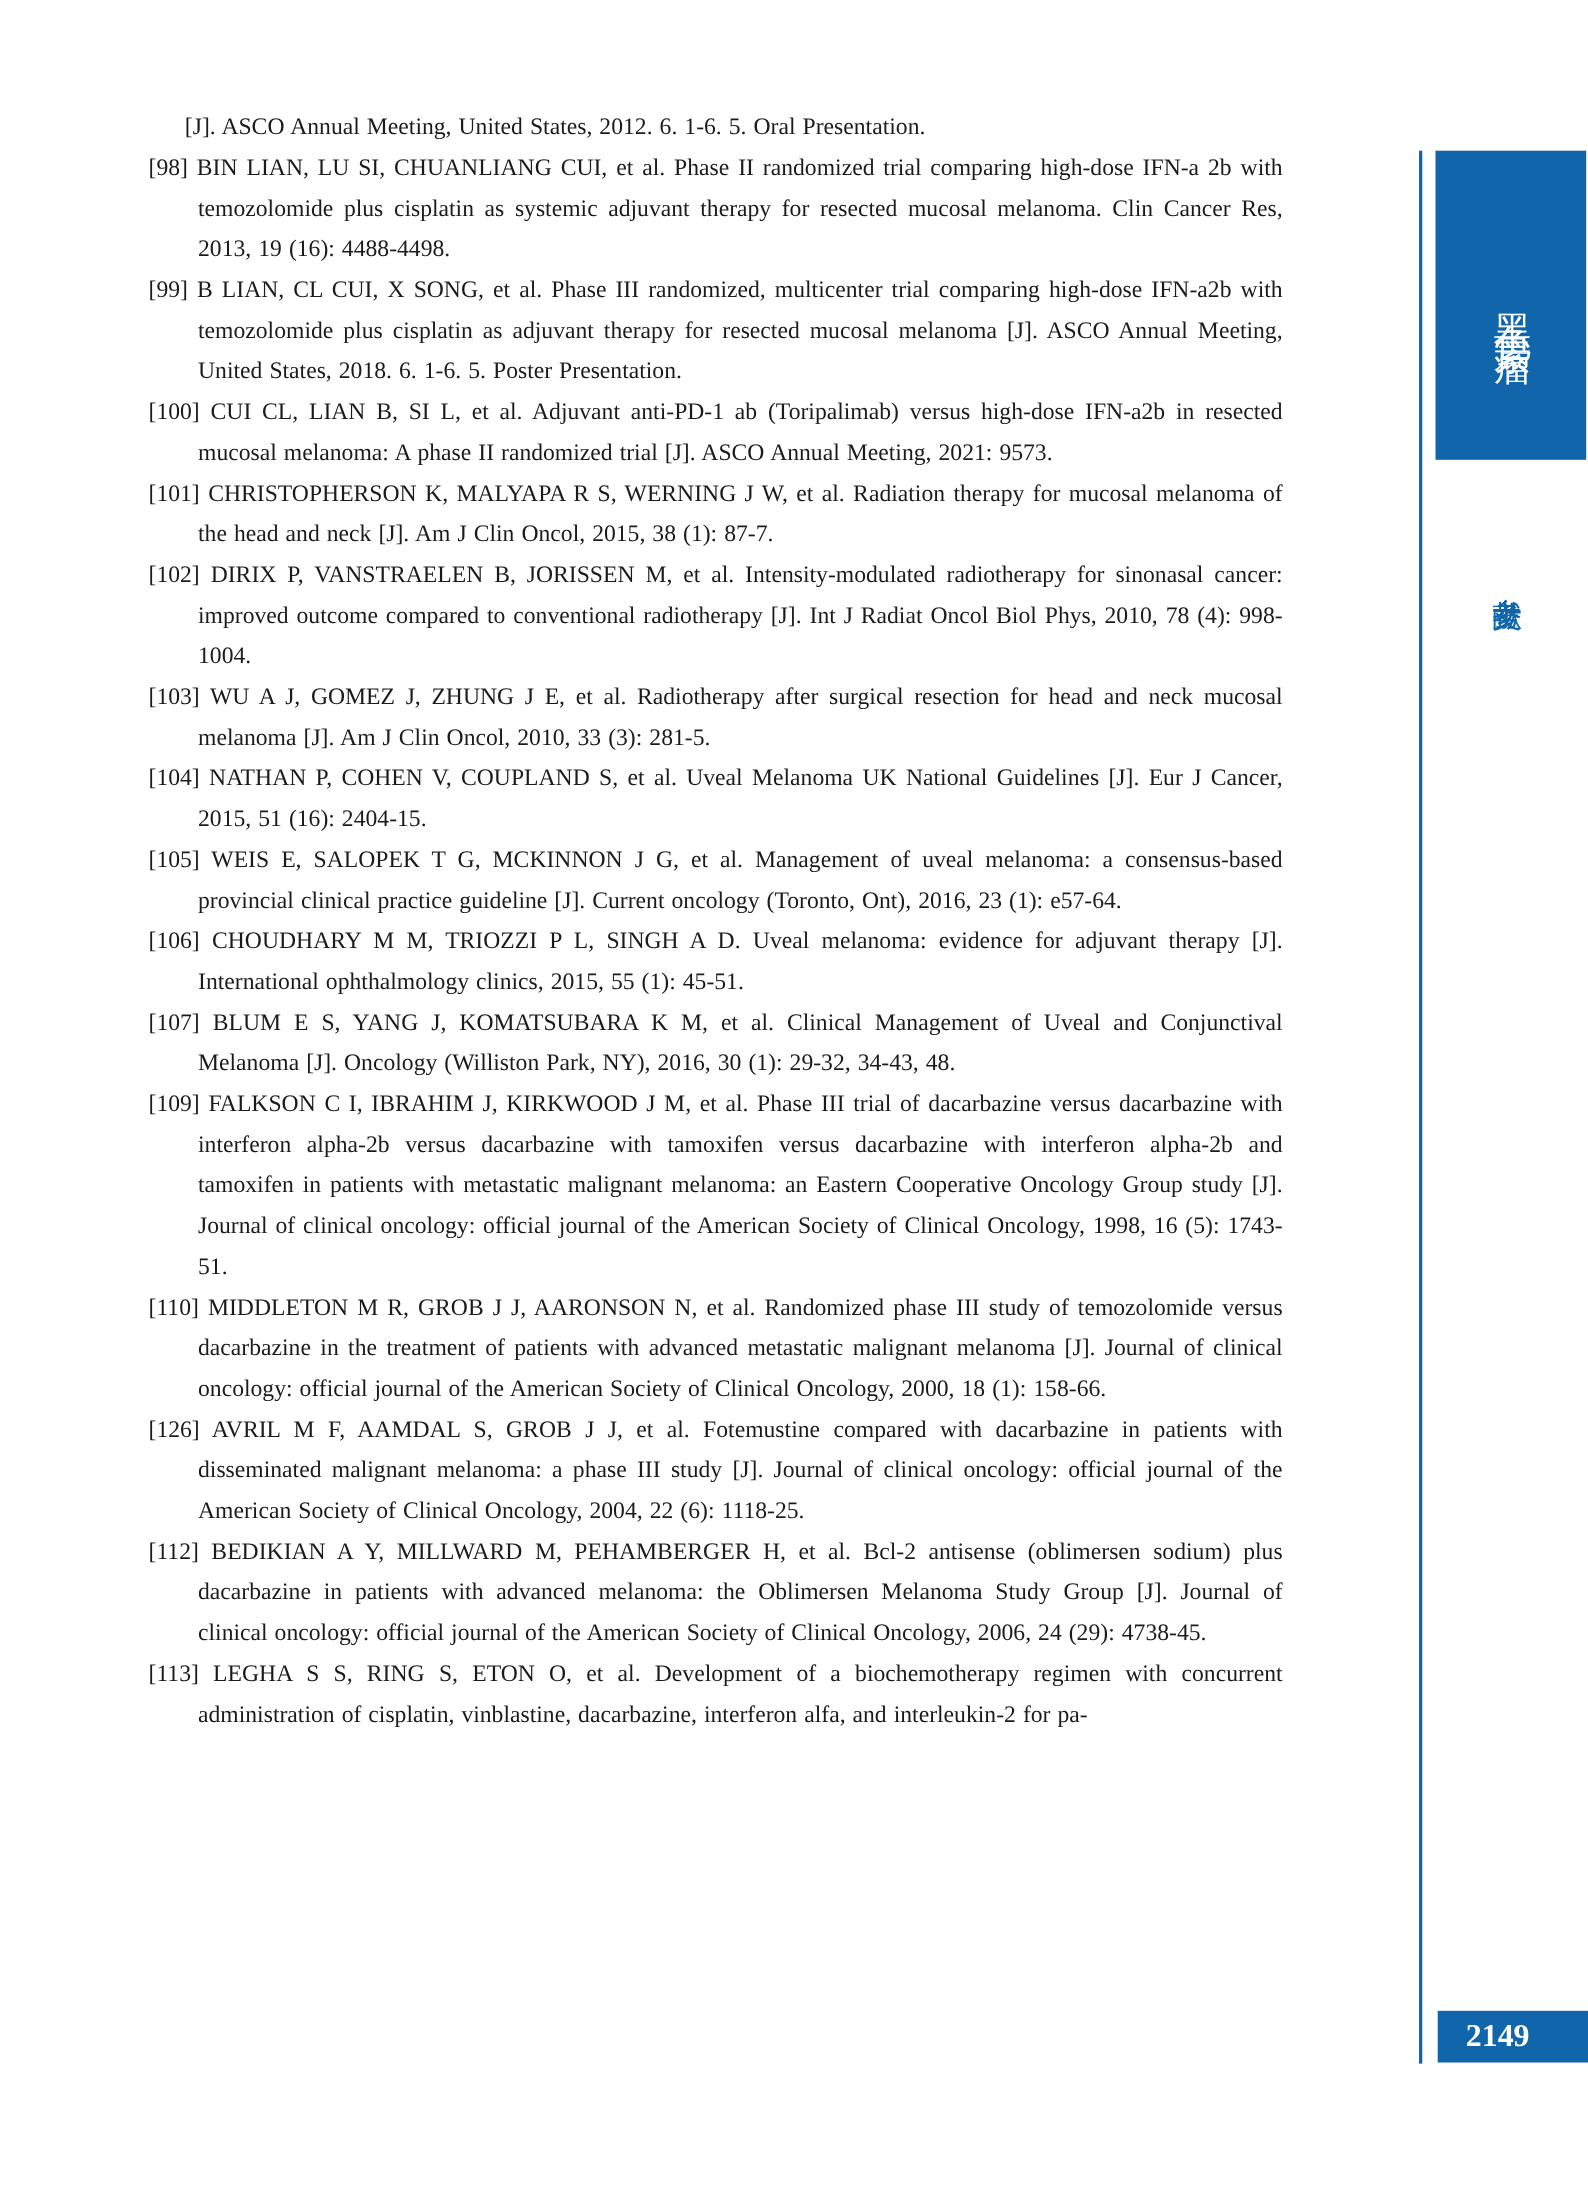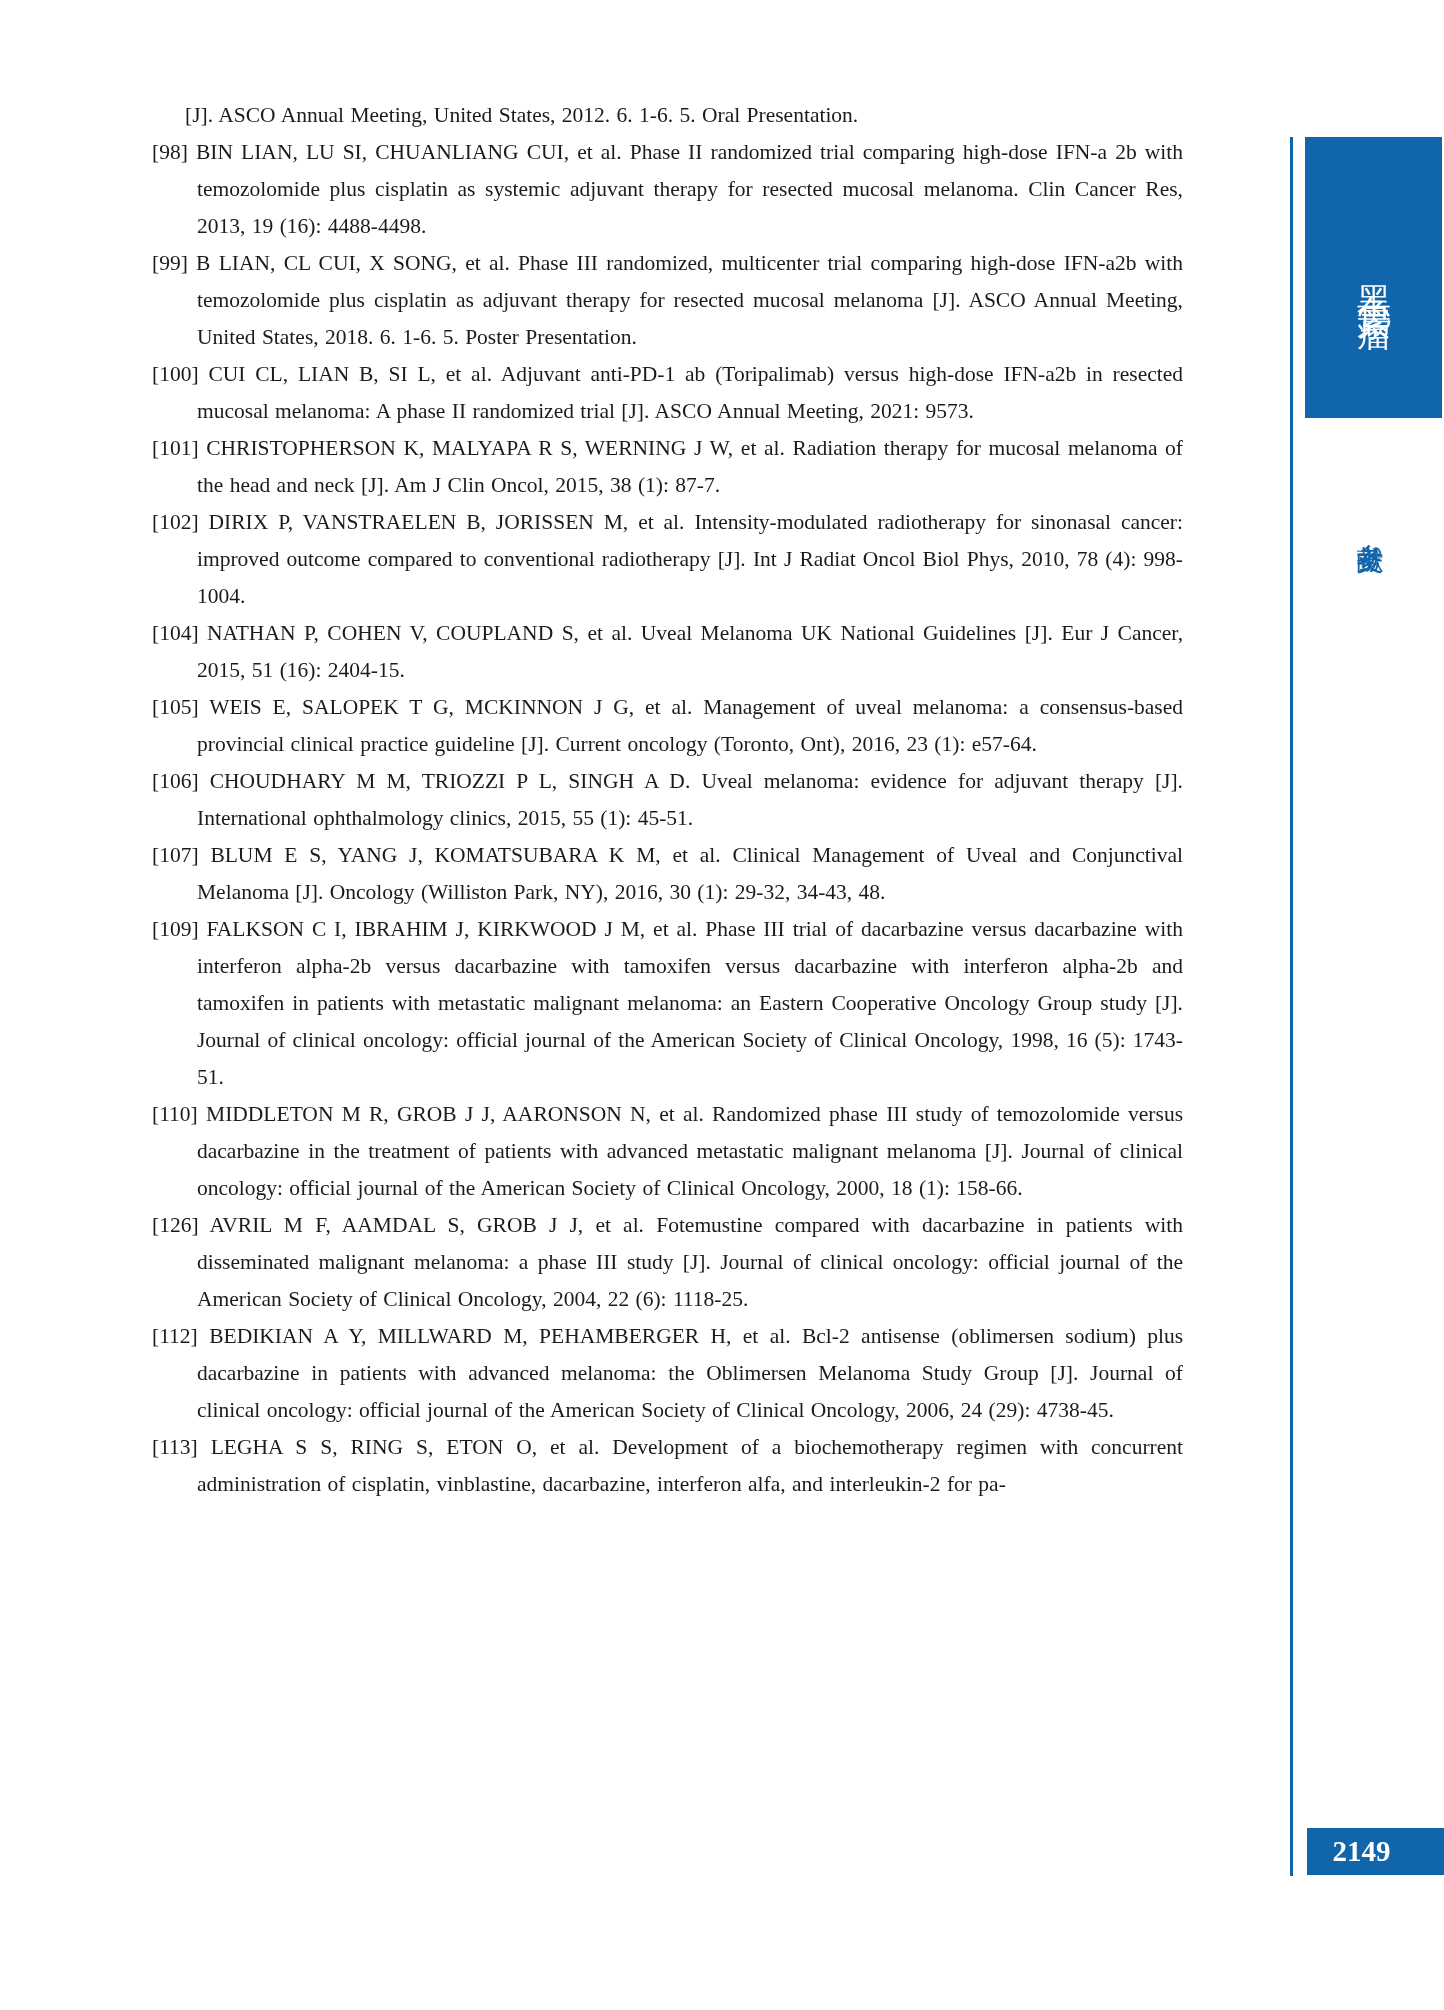--- a/index.html
+++ b/index.html
@@ -8,21 +8,21 @@
     position: relative;
     background: #ffffff;
     font-family: "Liberation Serif", "DejaVu Serif", serif;
     color: #1b1b1b;
     --accent: #1166ab;
   }
 
   
   .content {
     position: absolute;
-    left: 152px; top: 97px; width: 1031px;
+    left: 135px; top: 97px; width: 1031px;
   }
   .content p.ref {
     margin: 0;
     font-size: 21.5px;
     line-height: 37px;
     text-align: justify;
     word-spacing: 1px;
     padding-left: 45px;
     text-indent: -45px;
   }
@@ -73,20 +73,21 @@
 </head>
 <body style="--accent: #1166ab;">
 
 <div class="content">
     <p class="ref cont"><span>[J]. ASCO Annual Meeting, United States, 2012. 6. 1-6. 5. Oral Presentation.</span></p>
     <p class="ref"><span class="ref-num">[98]</span> <span>BIN LIAN, LU SI, CHUANLIANG CUI, et al. Phase II randomized trial comparing high-dose IFN-a 2b with temozolomide plus cisplatin as systemic adjuvant therapy for resected mucosal melanoma. Clin Cancer Res, 2013, 19 (16): 4488-4498.</span></p>
     <p class="ref"><span class="ref-num">[99]</span> <span>B LIAN, CL CUI, X SONG, et al. Phase III randomized, multicenter trial comparing high-dose IFN-a2b with temozolomide plus cisplatin as adjuvant therapy for resected mucosal melanoma [J]. ASCO Annual Meeting, United States, 2018. 6. 1-6. 5. Poster Presentation.</span></p>
     <p class="ref"><span class="ref-num">[100]</span> <span>CUI CL, LIAN B, SI L, et al. Adjuvant anti-PD-1 ab (Toripalimab) versus high-dose IFN-a2b in resected mucosal melanoma: A phase II randomized trial [J]. ASCO Annual Meeting, 2021: 9573.</span></p>
     <p class="ref"><span class="ref-num">[101]</span> <span>CHRISTOPHERSON K, MALYAPA R S, WERNING J W, et al. Radiation therapy for mucosal melanoma of the head and neck [J]. Am J Clin Oncol, 2015, 38 (1): 87-7.</span></p>
     <p class="ref"><span class="ref-num">[102]</span> <span>DIRIX P, VANSTRAELEN B, JORISSEN M, et al. Intensity-modulated radiotherapy for sinonasal cancer: improved outcome compared to conventional radiotherapy [J]. Int J Radiat Oncol Biol Phys, 2010, 78 (4): 998-1004.</span></p>
+    <p class="ref"><span class="ref-num">[103]</span> <span>WU A J, GOMEZ J, ZHUNG J E, et al. Radiotherapy after surgical resection for head and neck mucosal melanoma [J]. Am J Clin Oncol, 2010, 33 (3): 281-5.</span></p>
     <p class="ref"><span class="ref-num">[104]</span> <span>NATHAN P, COHEN V, COUPLAND S, et al. Uveal Melanoma UK National Guidelines [J]. Eur J Cancer, 2015, 51 (16): 2404-15.</span></p>
     <p class="ref"><span class="ref-num">[105]</span> <span>WEIS E, SALOPEK T G, MCKINNON J G, et al. Management of uveal melanoma: a consensus-based provincial clinical practice guideline [J]. Current oncology (Toronto, Ont), 2016, 23 (1): e57-64.</span></p>
     <p class="ref"><span class="ref-num">[106]</span> <span>CHOUDHARY M M, TRIOZZI P L, SINGH A D. Uveal melanoma: evidence for adjuvant therapy [J]. International ophthalmology clinics, 2015, 55 (1): 45-51.</span></p>
     <p class="ref"><span class="ref-num">[107]</span> <span>BLUM E S, YANG J, KOMATSUBARA K M, et al. Clinical Management of Uveal and Conjunctival Melanoma [J]. Oncology (Williston Park, NY), 2016, 30 (1): 29-32, 34-43, 48.</span></p>
     <p class="ref"><span class="ref-num">[109]</span> <span>FALKSON C I, IBRAHIM J, KIRKWOOD J M, et al. Phase III trial of dacarbazine versus dacarbazine with interferon alpha-2b versus dacarbazine with tamoxifen versus dacarbazine with interferon alpha-2b and tamoxifen in patients with metastatic malignant melanoma: an Eastern Cooperative Oncology Group study [J]. Journal of clinical oncology: official journal of the American Society of Clinical Oncology, 1998, 16 (5): 1743-51.</span></p>
     <p class="ref"><span class="ref-num">[110]</span> <span>MIDDLETON M R, GROB J J, AARONSON N, et al. Randomized phase III study of temozolomide versus dacarbazine in the treatment of patients with advanced metastatic malignant melanoma [J]. Journal of clinical oncology: official journal of the American Society of Clinical Oncology, 2000, 18 (1): 158-66.</span></p>
     <p class="ref"><span class="ref-num">[126]</span> <span>AVRIL M F, AAMDAL S, GROB J J, et al. Fotemustine compared with dacarbazine in patients with disseminated malignant melanoma: a phase III study [J]. Journal of clinical oncology: official journal of the American Society of Clinical Oncology, 2004, 22 (6): 1118-25.</span></p>
     <p class="ref"><span class="ref-num">[112]</span> <span>BEDIKIAN A Y, MILLWARD M, PEHAMBERGER H, et al. Bcl-2 antisense (oblimersen sodium) plus dacarbazine in patients with advanced melanoma: the Oblimersen Melanoma Study Group [J]. Journal of clinical oncology: official journal of the American Society of Clinical Oncology, 2006, 24 (29): 4738-45.</span></p>
     <p class="ref"><span class="ref-num">[113]</span> <span>LEGHA S S, RING S, ETON O, et al. Development of a biochemotherapy regimen with concurrent administration of cisplatin, vinblastine, dacarbazine, interferon alfa, and interleukin-2 for pa-</span></p>
   </div>

